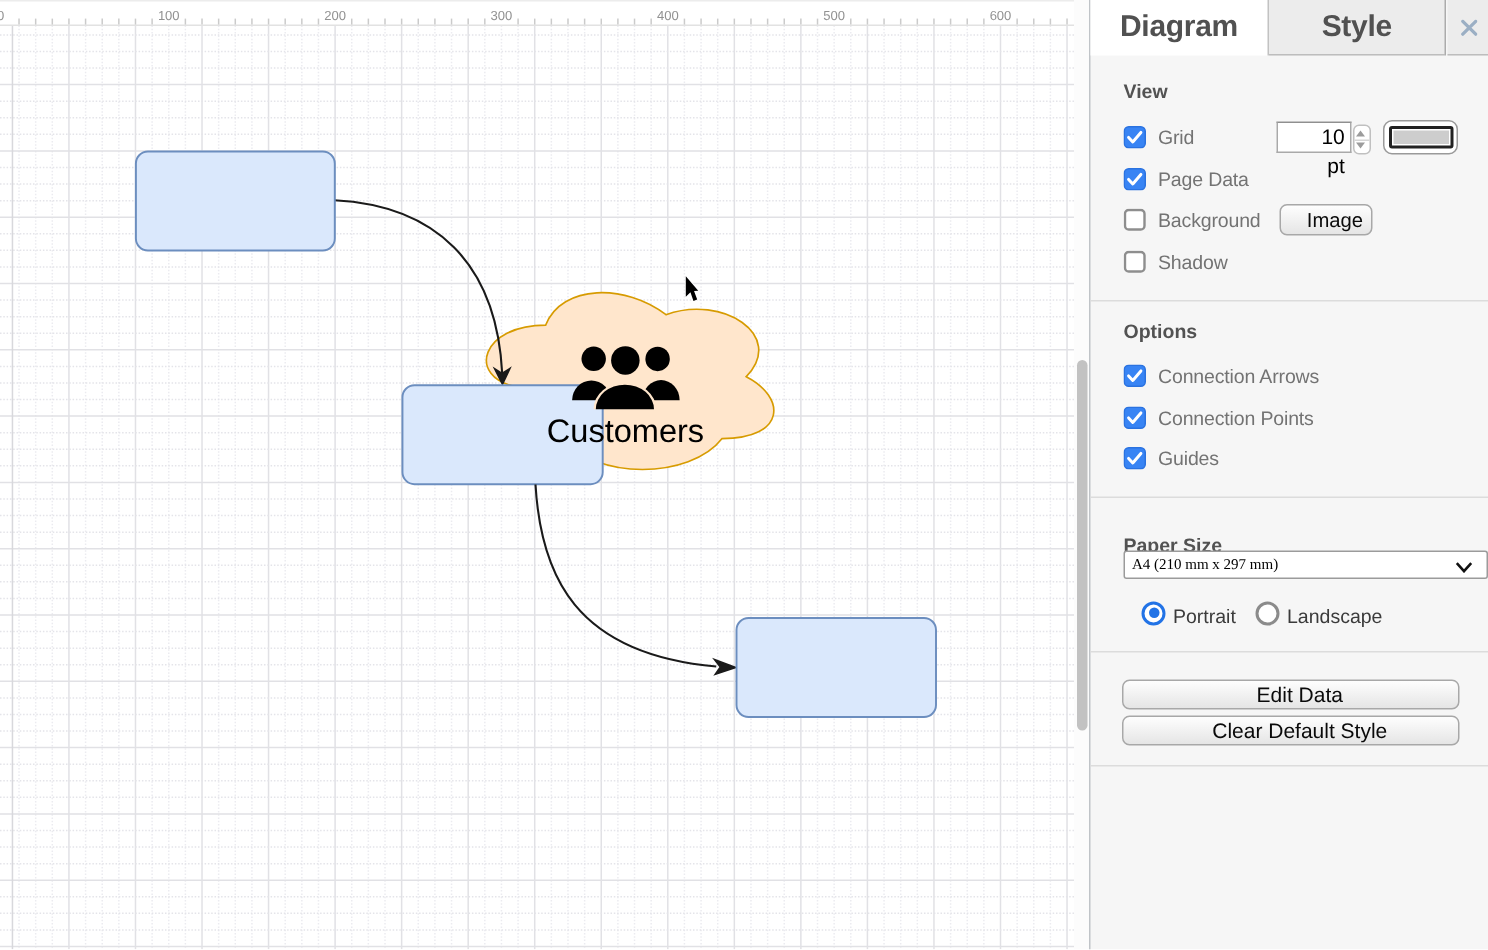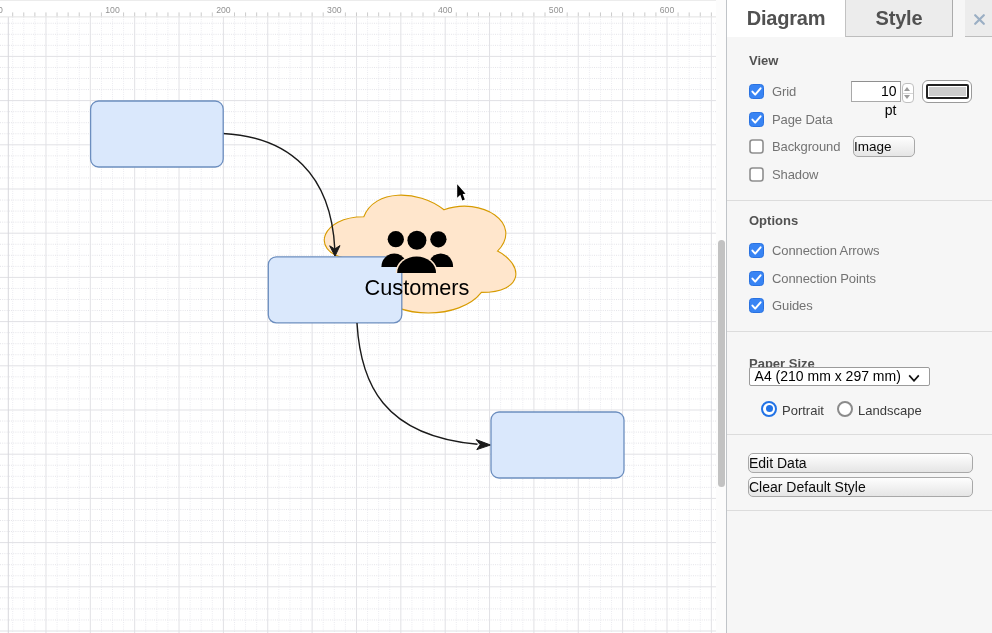--- a/index.html
+++ b/index.html
@@ -5,38 +5,38 @@
 * { margin:0; padding:0; box-sizing:border-box; }
 html,body { width:992px; height:633px; overflow:hidden; font-family:"Liberation Sans", sans-serif; }
 #app { position:relative; width:992px; height:633px; background:#fff; }
 #canvas { position:absolute; left:0; top:0; width:716px; height:633px; background:#fff; }
 #vscroll { position:absolute; left:716px; top:0; width:10px; height:633px; background:#fcfcfc; }
 #thumb { position:absolute; left:1.5px; top:240px; width:7px; height:247px; background:#c2c2c2; border-radius:3.5px; }
 #panel { position:absolute; left:726px; top:0; width:266px; height:633px; background:#f6f6f6; border-left:1px solid #c0c4c8; font-size:15px; color:#3d3d3d; }
 #tabs { position:absolute; left:0; top:0; width:266px; height:37px; }
 .tab { position:absolute; top:0; height:37px; text-align:center; font-weight:bold; color:#515151; font-size:20px; line-height:37px; letter-spacing:-0.2px; }
 #tab-diagram { left:0; width:119px; background:#fff; border-right:1px solid #c2c2c2; }
-#tab-style { left:119px; width:107px; background:#ececec; border-bottom:1px solid #bdbdbd; border-right:1px solid #ababab; }
+#tab-style { left:119px; width:118px; background:#ececec; border-bottom:1px solid #bdbdbd; border-right:1px solid #ababab; }
 #tab-rest { left:238px; width:28px; background:#ececec; border-bottom:1px solid #bdbdbd; }
 .sect-title { position:absolute; left:22px; font-weight:bold; color:#525252; font-size:13px; line-height:15px; }
 .row { position:absolute; left:22px; height:15px; }
 .cb { position:absolute; left:0; top:0; width:15px; height:15px; }
 .cb svg { display:block; }
 .lbl { position:absolute; left:23px; top:1px; white-space:nowrap; line-height:14px; font-size:13px; letter-spacing:-0.1px; color:#737373; }
 .hsep { position:absolute; left:0; width:266px; height:1px; background:#dcdcdc; }
 #gridsize { position:absolute; left:102px; top:-2.5px; width:50px; height:20.5px; background:#fff; border:1px solid #a9a9a9; border-top-color:#8f8f8f; text-align:right; padding-right:3.5px; font-size:14px; color:#000; line-height:18.5px;padding-left:20px; }
 #spinner { position:absolute; left:152.5px; top:-1px; width:12.5px; height:20.5px; background:#fff; border:1px solid #c0c0c0; border-radius:4px; }
 #spinner .mid { position:absolute; left:0; top:9.2px; width:10.5px; height:1px; background:#d5d5d5; }
 .tri-up { position:absolute; left:1.6px; top:3.2px; width:0; height:0; border-left:3.6px solid transparent; border-right:3.6px solid transparent; border-bottom:4.2px solid #9c9c9c; }
 .tri-dn { position:absolute; left:1.6px; top:11.8px; width:0; height:0; border-left:3.6px solid transparent; border-right:3.6px solid transparent; border-top:4.2px solid #9c9c9c; }
 #swatch { position:absolute; left:173px; top:-4px; width:49.5px; height:23.5px; border:1px solid #9a9a9a; border-radius:6px; background:#fff; }
 #swatch-in { position:absolute; left:2.8px; top:3px; width:43px; height:15px; background:#fff; border:2px solid #222; border-radius:2px; } #swatch-in2 { position:absolute; left:1px; top:1px; width:37.5px; height:9.5px; background:#cdcdcd; }
-.btn { position:absolute; border:1px solid #a8a8a8; border-radius:5px; background:linear-gradient(#fefefe,#e5e5e5); text-align:left; color:#0a0a0a; }
+.btn { position:absolute; border:1px solid #a8a8a8; border-radius:5px; background:linear-gradient(#fefefe,#e5e5e5); text-align:center; color:#0a0a0a;padding-left:12px; }
 #btn-image { left:104px; top:-3px; width:62px; height:21px; font-size:13.5px; line-height:19px; }
-#select { position:absolute; left:21.6px; top:367.4px; width:181px; height:19px; background:#fff; border:1px solid #9b9b9b; border-radius:2px; font-size:14px; color:#000; line-height:17.5px; padding-left:5px; }
+#select { position:absolute; left:21.6px; top:367.4px; width:243px; height:19px; background:#fff; border:1px solid #9b9b9b; border-radius:2px; font-size:10px; color:#000; line-height:17.5px; padding-left:5px;font-family:Liberation Serif, serif; }
 #select svg { position:absolute; right:9px; top:5.5px; }
 .radio { position:absolute; width:16px; height:16px; border-radius:50%; }
 .radio.sel { border:2px solid #2273e6; background:#fff; }
 .radio.sel::after { content:""; position:absolute; left:2.5px; top:2.5px; width:7px; height:7px; border-radius:50%; background:#2273e6; }
 .radio.un { border:2px solid #8b8b8b; background:#fff; }
 .bigbtn { left:21px; width:225px; height:20px; font-size:14px; line-height:18.5px; }
 </style>
 </head>
 <body>
 <div id="app">

